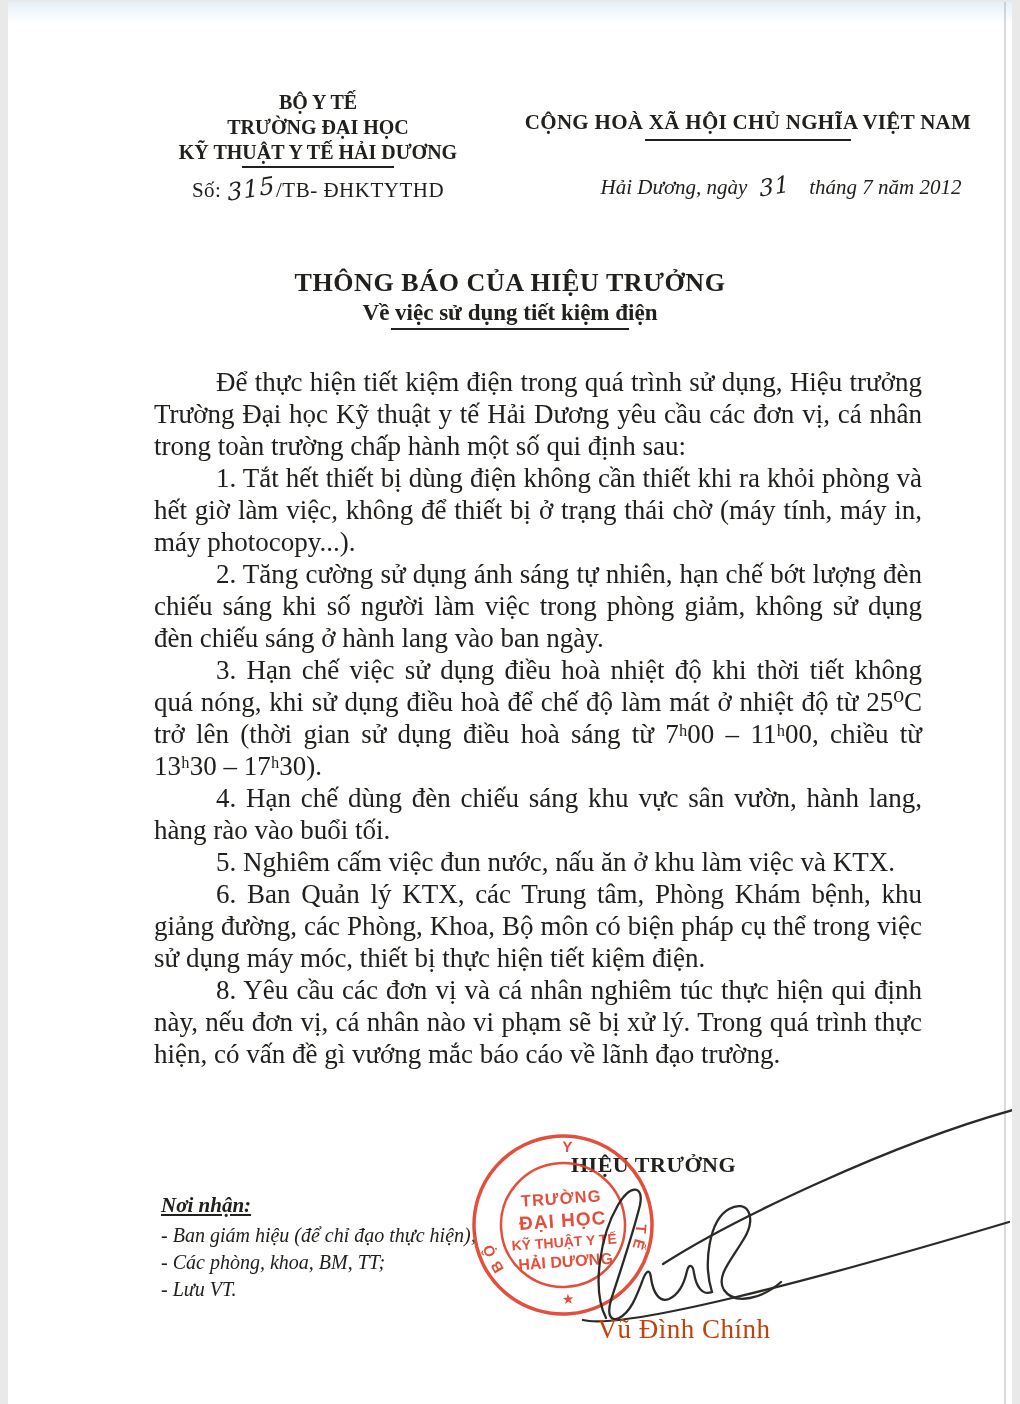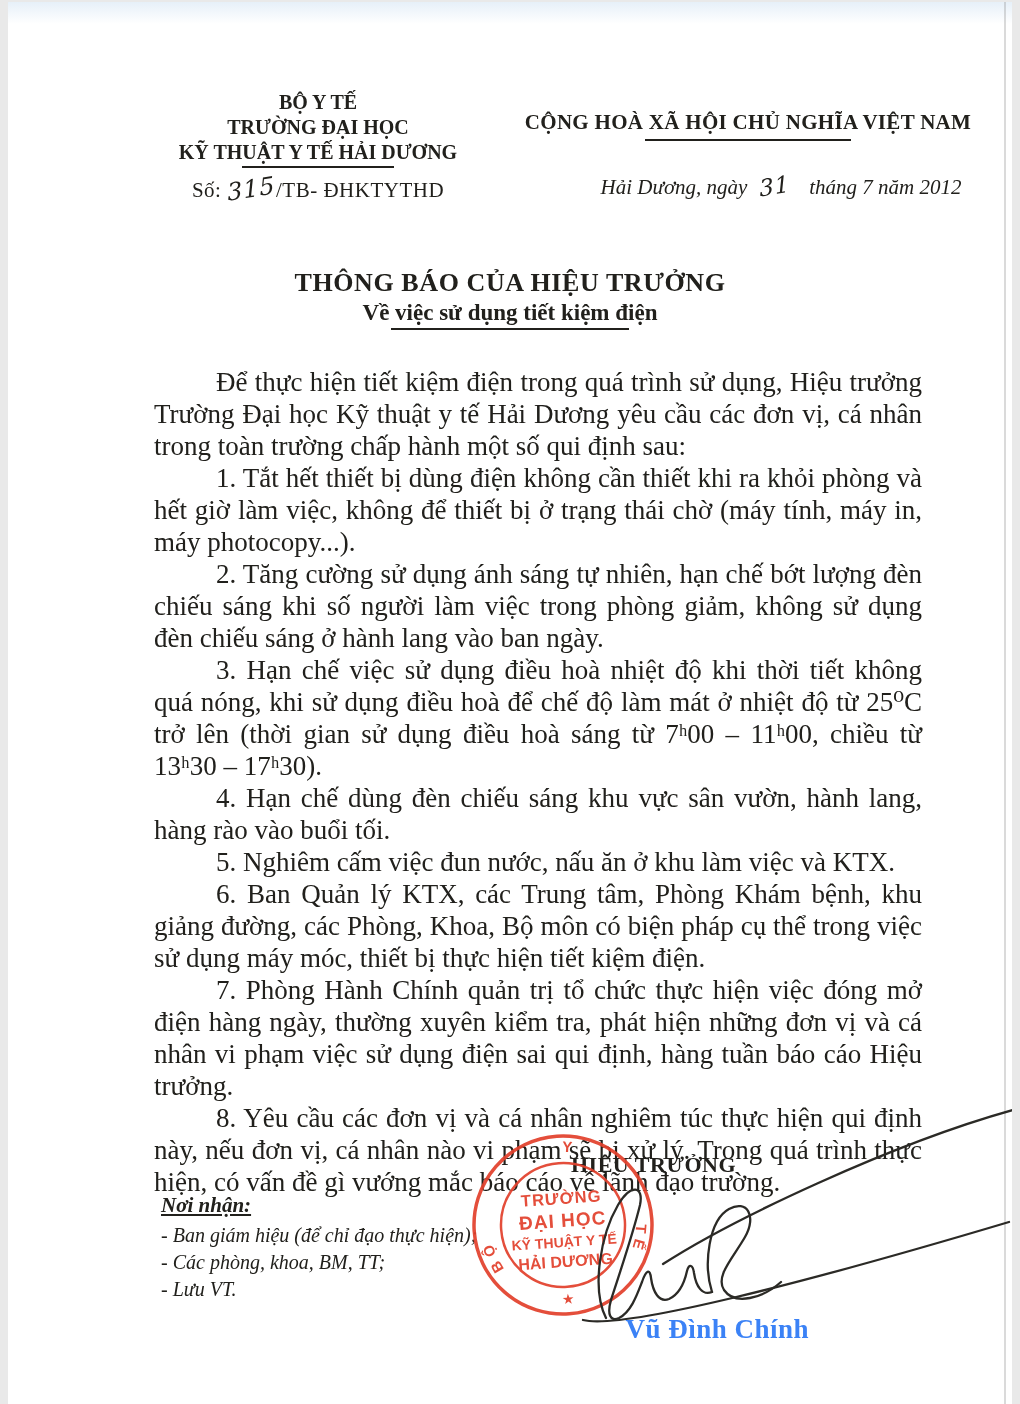--- a/index.html
+++ b/index.html
@@ -65,21 +65,21 @@
   .doc-body p { margin: 0; text-indent: 62px; }
 
   
   .recipients { position: absolute; left: 153px; top: 1190px; font-size: 20px; line-height: 27px; font-style: italic; }
   .recipients-heading { font-weight: bold; text-decoration: underline; font-size: 21px; margin-bottom: 3px; }
 
   
   .position-title { position: absolute; left: 563px; top: 1150px; width: 220px; text-align: left; font-weight: bold; font-size: 22px; letter-spacing: 0.5px; }
   .stamp-wrap { position: absolute; left: 460px; top: 1128px; width: 190px; height: 190px; transform: rotate(-4deg); opacity: 0.93; }
   .signature-wrap { position: absolute; left: 553px; top: 1090px; width: 460px; height: 245px; }
-  .signer-name { position: absolute; left: 551px; top: 1312px; width: 250px; text-align: right; font-weight: bold; font-size: 27px; color: #3b82f6; letter-spacing: 0.5px; }
+  .signer-name { position: absolute; left: 551px; top: 1312px; width: 250px; text-align: center; font-weight: normal; font-size: 27px; color: #c2410c; letter-spacing: 0.5px; }
 </style>
 </head>
 <body>
 
 <div class="page">
 
   <div class="scan-top-tint"></div>
   <div class="scan-right-edge"></div>
 
   <div class="header-left">
@@ -110,21 +110,20 @@
   </div>
 
   <main class="doc-body">
     <p>Để thực hiện tiết kiệm điện trong quá trình sử dụng, Hiệu trưởng Trường Đại học Kỹ thuật y tế Hải Dương yêu cầu các đơn vị, cá nhân trong toàn trường chấp hành một số qui định sau:</p>
     <p>1. Tắt hết thiết bị dùng điện không cần thiết khi ra khỏi phòng và hết giờ làm việc, không để thiết bị ở trạng thái chờ (máy tính, máy in, máy photocopy...).</p>
     <p>2. Tăng cường sử dụng ánh sáng tự nhiên, hạn chế bớt lượng đèn chiếu sáng khi số người làm việc trong phòng giảm, không sử dụng đèn chiếu sáng ở hành lang vào ban ngày.</p>
     <p>3. Hạn chế việc sử dụng điều hoà nhiệt độ khi thời tiết không quá nóng, khi sử dụng điều hoà để chế độ làm mát ở nhiệt độ từ 25⁰C trở lên (thời gian sử dụng điều hoà sáng từ 7ʰ00 – 11ʰ00, chiều từ 13ʰ30 – 17ʰ30).</p>
     <p>4. Hạn chế dùng đèn chiếu sáng khu vực sân vườn, hành lang, hàng rào vào buổi tối.</p>
     <p>5. Nghiêm cấm việc đun nước, nấu ăn ở khu làm việc và KTX.</p>
     <p>6. Ban Quản lý KTX, các Trung tâm, Phòng Khám bệnh, khu giảng đường, các Phòng, Khoa, Bộ môn có biện pháp cụ thể trong việc sử dụng máy móc, thiết bị thực hiện tiết kiệm điện.</p>
-    <p>7. Phòng Hành Chính quản trị tổ chức thực hiện việc đóng mở điện hàng ngày, thường xuyên kiểm tra, phát hiện những đơn vị và cá nhân vi phạm việc sử dụng điện sai qui định, hàng tuần báo cáo Hiệu trưởng.</p>
     <p>8. Yêu cầu các đơn vị và cá nhân nghiêm túc thực hiện qui định này, nếu đơn vị, cá nhân nào vi phạm sẽ bị xử lý. Trong quá trình thực hiện, có vấn đề gì vướng mắc báo cáo về lãnh đạo trường.</p>
   </main>
 
   <div class="recipients">
     <div class="recipients-heading">Nơi nhận:</div>
     <div>- Ban giám hiệu (để chỉ đạo thực hiện);</div>
     <div>- Các phòng, khoa, BM, TT;</div>
     <div>- Lưu VT.</div>
   </div>
 

